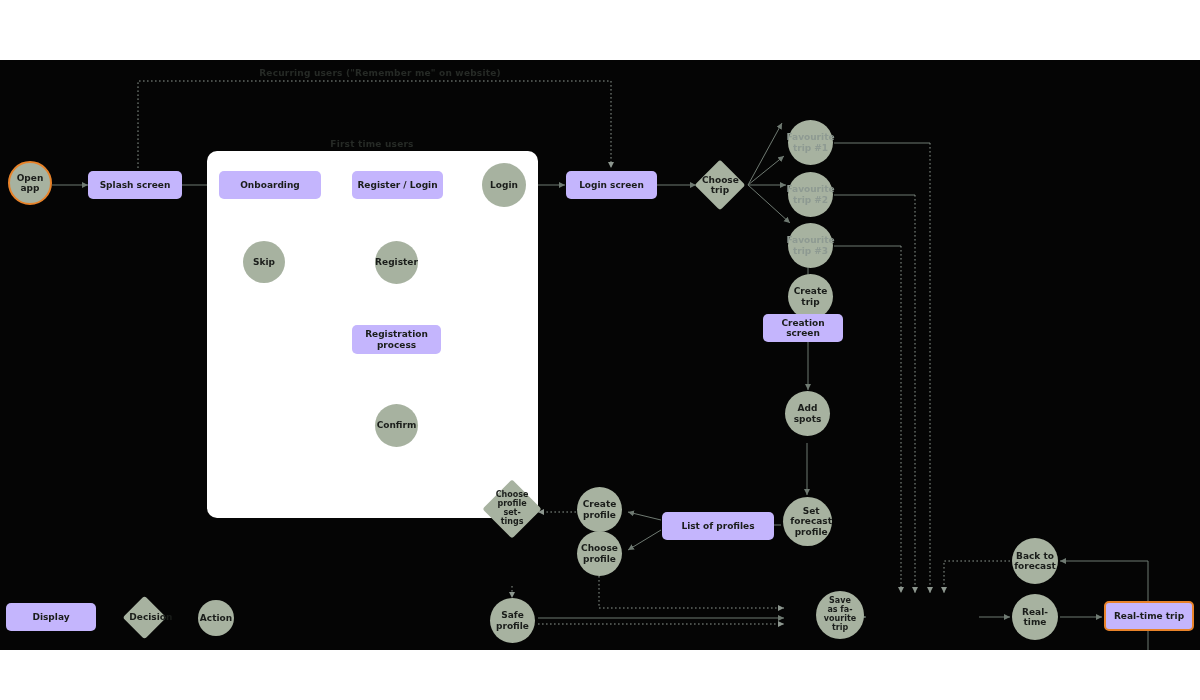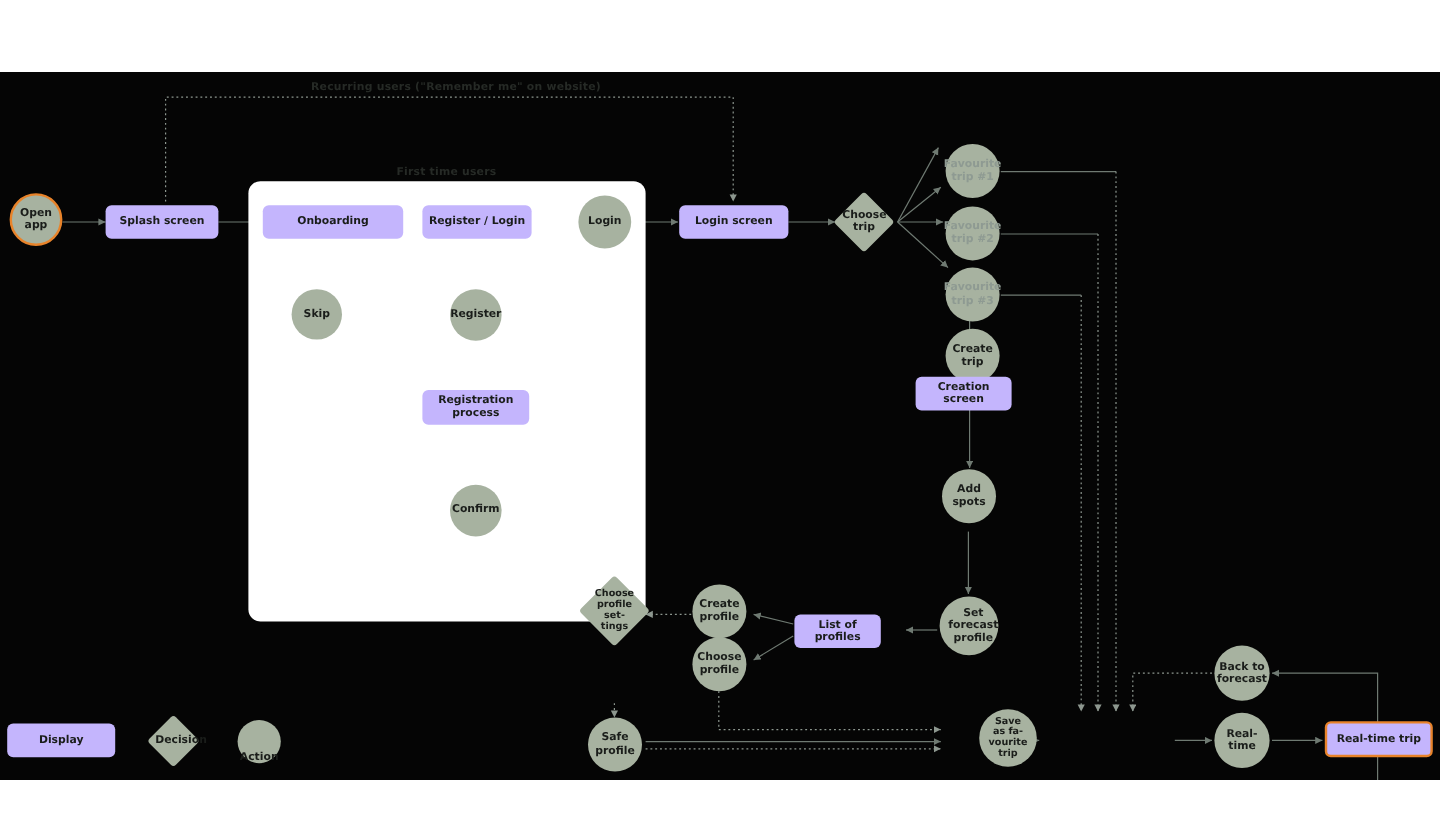--- a/index.html
+++ b/index.html
@@ -180,21 +180,21 @@
     <div class="grouplabel" style="left:292px; top:79px; width:160px;">First time users</div>
 
     <div class="node action accent-border" style="left:8px; top:101px; width:44px; height:44px;">
       <span>Open<br>app</span>
     </div>
 
     <div class="node display" style="left:88px; top:111px; width:94px; height:28px;">
       <span>Splash screen</span>
     </div>
 
-    <div class="node display" style="left:219px; top:111px; width:117px; height:28px;">
+    <div class="node display" style="left:219px; top:111px; width:102px; height:28px;">
       <span>Onboarding</span>
     </div>
 
     <div class="node action" style="left:243px; top:181px; width:42px; height:42px;">
       <span>Skip</span>
     </div>
 
     <div class="node display" style="left:352px; top:111px; width:91px; height:28px;">
       <span>Register / Login</span>
     </div>
@@ -244,21 +244,21 @@
     </div>
 
     <div class="node action" style="left:785px; top:331px; width:45px; height:45px;">
       <span>Add<br>spots</span>
     </div>
 
     <div class="node action" style="left:783px; top:437px; width:49px; height:49px;justify-content:flex-end;">
       <span>Set<br>forecast<br>profile</span>
     </div>
 
-    <div class="node display" style="left:662px; top:452px; width:72px; height:28px;">
+    <div class="node display" style="left:662px; top:452px; width:112px; height:28px;">
       <span>List of profiles</span>
     </div>
 
     <div class="node action" style="left:577px; top:427px; width:45px; height:45px;">
       <span>Create<br>profile</span>
     </div>
 
     <div class="node action" style="left:577px; top:471px; width:45px; height:45px;">
       <span>Choose<br>profile</span>
     </div>
@@ -289,18 +289,18 @@
     </div>
 
     <div class="node display" style="left:6px; top:543px; width:90px; height:28px;">
       <span>Display</span>
     </div>
 
     <div class="node decision" style="left:129px; top:542px; width:31px; height:31px;">
       <span>Decision</span>
     </div>
 
-    <div class="node action" style="left:198px; top:540px; width:36px; height:36px;align-items:flex-end;">
+    <div class="node action" style="left:198px; top:540px; width:36px; height:36px;">
       <span>Action</span>
     </div>
 
   </div>
 </div>
 
 </body></html>

